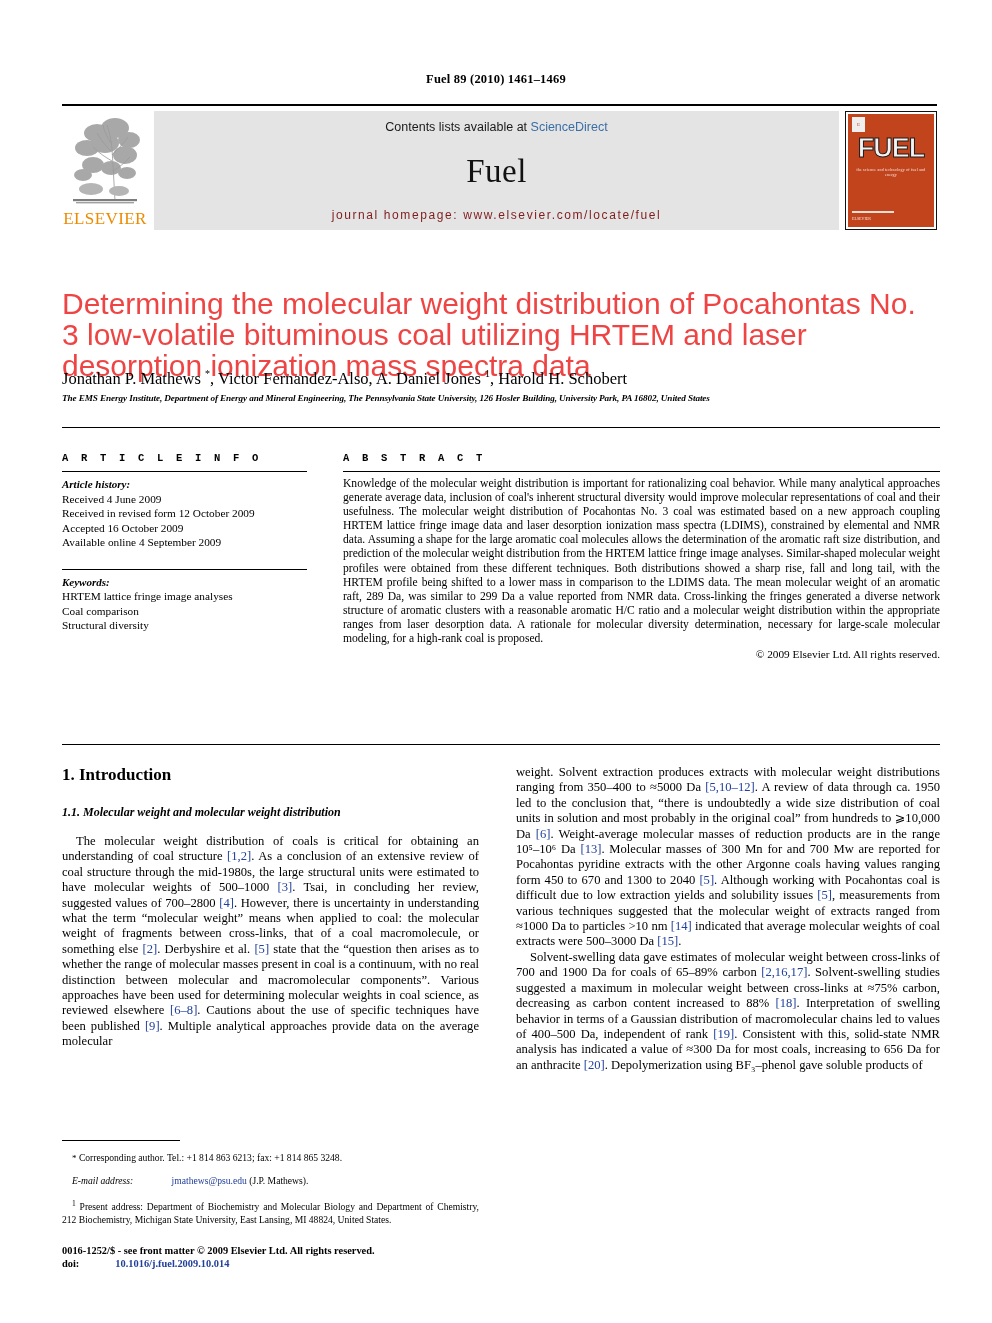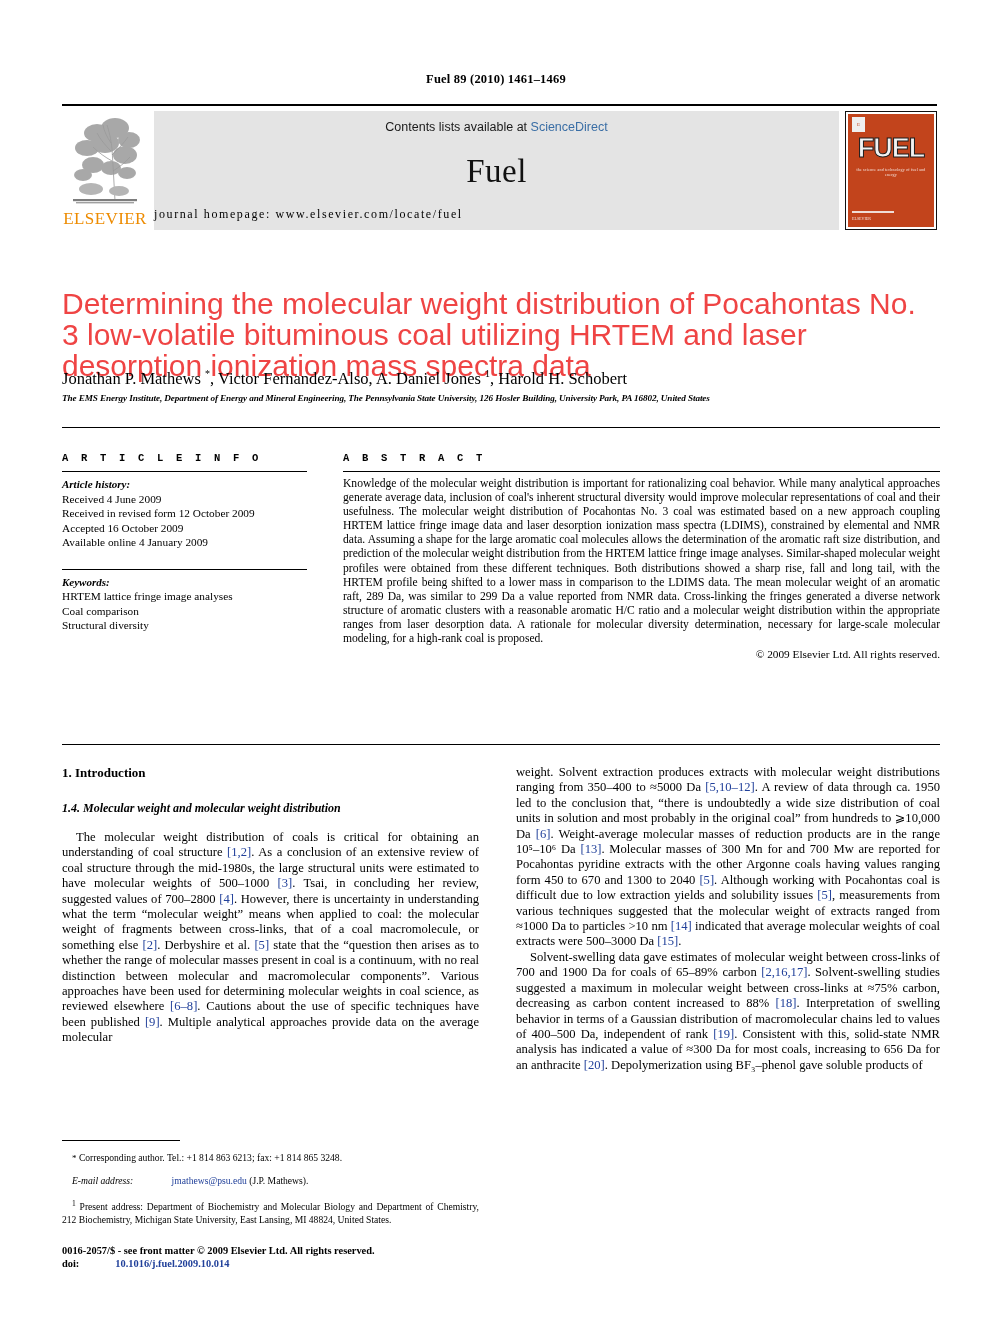--- a/index.html
+++ b/index.html
@@ -96,24 +96,25 @@
     top: 42px; left: 0; width: 100%;
     text-align: center;
     font-family: "Liberation Serif", serif;
     font-size: 33px;
     color: #111;
     letter-spacing: 0.5px;
   }
   .homepage-line {
     position: absolute;
     bottom: 8px; left: 0; width: 100%;
-    font-family: Liberation Serif, serif;
+    text-align: center;
+    font-family: Liberation Sans, sans-serif;
     font-size: 12px;
     letter-spacing: 1.6px;
-    color: #000000;
+    color: #7f1d1d;
   }
   .fuel-cover {
     width: 92px;
     flex: 0 0 92px;
     margin-left: 6px;
     background: #ffffff;
     position: relative;
     border: 1px solid #111;
     box-sizing: border-box;
   }
@@ -267,21 +268,21 @@
     left: 62px; top: 765px;
     width: 417px;
   }
   .col-right {
     position: absolute;
     left: 516px; top: 765px;
     width: 424px;
   }
   h2.num-head {
     font-family: "Liberation Serif", serif;
-    font-size: 13px;
+    font-size: 17px;
     font-weight: bold;
     margin: 0 0 20px 0;
   }
   h3.sub-head {
     font-family: "Liberation Serif", serif;
     font-size: 12px;
     font-weight: bold;
     font-style: italic;
     margin: 0 0 14px 0;
   }
@@ -398,41 +399,41 @@
 
   <div class="block-rule-top"></div>
 
   <div class="info-col">
     <div class="sec-head">A R T I C L E   I N F O</div>
     <div class="thin-rule"></div>
     <p class="info-sub">Article history:</p>
     <p class="info-line">Received 4 June 2009</p>
     <p class="info-line">Received in revised form 12 October 2009</p>
     <p class="info-line">Accepted 16 October 2009</p>
-    <p class="info-line">Available online 4 January 2009</p>
+    <p class="info-line">Available online 4 September 2009</p>
     <div class="info-gap"></div>
     <div class="thin-rule"></div>
     <p class="info-sub">Keywords:</p>
     <p class="info-line">HRTEM lattice fringe image analyses</p>
     <p class="info-line">Coal comparison</p>
     <p class="info-line">Structural diversity</p>
   </div>
 
   <div class="abs-col">
     <div class="sec-head">A B S T R A C T</div>
     <div class="thin-rule"></div>
     <p class="abs-text">Knowledge of the molecular weight distribution is important for rationalizing coal behavior. While many analytical approaches generate average data, inclusion of coal's inherent structural diversity would improve molecular representations of coal and their usefulness. The molecular weight distribution of Pocahontas No. 3 coal was estimated based on a new approach coupling HRTEM lattice fringe image data and laser desorption ionization mass spectra (LDIMS), constrained by elemental and NMR data. Assuming a shape for the large aromatic coal molecules allows the determination of the aromatic raft size distribution, and prediction of the molecular weight distribution from the HRTEM lattice fringe image analyses. Similar-shaped molecular weight profiles were obtained from these different techniques. Both distributions showed a sharp rise, fall and long tail, with the HRTEM profile being shifted to a lower mass in comparison to the LDIMS data. The mean molecular weight of an aromatic raft, 289 Da, was similar to 299 Da a value reported from NMR data. Cross-linking the fringes generated a diverse network structure of aromatic clusters with a reasonable aromatic H/C ratio and a molecular weight distribution within the appropriate ranges from laser desorption data. A rationale for molecular diversity determination, necessary for large-scale molecular modeling, for a high-rank coal is proposed.</p>
     <p class="abs-copy">© 2009 Elsevier Ltd. All rights reserved.</p>
   </div>
 
   <div class="body-rule"></div>
 
   <div class="col-left">
     <h2 class="num-head">1. Introduction</h2>
-    <h3 class="sub-head">1.4. Molecular weight and molecular weight distribution</h3>
+    <h3 class="sub-head">1.1. Molecular weight and molecular weight distribution</h3>
     <p class="para">The molecular weight distribution of coals is critical for obtaining an understanding of coal structure <span class="ref">[1,2]</span>. As a conclusion of an extensive review of coal structure through the mid-1980s, the large structural units were estimated to have molecular weights of 500–1000 <span class="ref">[3]</span>. Tsai, in concluding her review, suggested values of 700–2800 <span class="ref">[4]</span>. However, there is uncertainty in understanding what the term “molecular weight” means when applied to coal: the molecular weight of fragments between cross-links, that of a coal macromolecule, or something else <span class="ref">[2]</span>. Derbyshire et al. <span class="ref">[5]</span> state that the “question then arises as to whether the range of molecular masses present in coal is a continuum, with no real distinction between molecular and macromolecular components”. Various approaches have been used for determining molecular weights in coal science, as reviewed elsewhere <span class="ref">[6–8]</span>. Cautions about the use of specific techniques have been published <span class="ref">[9]</span>. Multiple analytical approaches provide data on the average molecular</p>
   </div>
 
   <div class="col-right">
     <p class="para cont">weight. Solvent extraction produces extracts with molecular weight distributions ranging from 350–400 to ≈5000 Da <span class="ref">[5,10–12]</span>. A review of data through ca. 1950 led to the conclusion that, “there is undoubtedly a wide size distribution of coal units in solution and most probably in the original coal” from hundreds to ⩾10,000 Da <span class="ref">[6]</span>. Weight-average molecular masses of reduction products are in the range 10⁵–10⁶ Da <span class="ref">[13]</span>. Molecular masses of 300 Mn for and 700 Mw are reported for Pocahontas pyridine extracts with the other Argonne coals having values ranging form 450 to 670 and 1300 to 2040 <span class="ref">[5]</span>. Although working with Pocahontas coal is difficult due to low extraction yields and solubility issues <span class="ref">[5]</span>, measurements from various techniques suggested that the molecular weight of extracts ranged from ≈1000 Da to particles &gt;10 nm <span class="ref">[14]</span> indicated that average molecular weights of coal extracts were 500–3000 Da <span class="ref">[15]</span>.</p>
     <p class="para">Solvent-swelling data gave estimates of molecular weight between cross-links of 700 and 1900 Da for coals of 65–89% carbon <span class="ref">[2,16,17]</span>. Solvent-swelling studies suggested a maximum in molecular weight between cross-links at ≈75% carbon, decreasing as carbon content increased to 88% <span class="ref">[18]</span>. Interpretation of swelling behavior in terms of a Gaussian distribution of macromolecular chains led to values of 400–500 Da, independent of rank <span class="ref">[19]</span>. Consistent with this, solid-state NMR analysis has indicated a value of ≈300 Da for most coals, increasing to 656 Da for an anthracite <span class="ref">[20]</span>. Depolymerization using BF₃–phenol gave soluble products of</p>
   </div>
 
   <div class="footnote-area">
     <div class="footnote-rule"></div>
@@ -445,19 +446,19 @@
       <span class="lnk">jmathews@psu.edu</span>
       <span>(J.P. Mathews).</span>
     </p>
     <p class="fn fn-indent">
       <span class="mark"><sup>1</sup></span>
       <span>Present address: Department of Biochemistry and Molecular Biology and Department of Chemistry, 212 Biochemistry, Michigan State University, East Lansing, MI 48824, United States.</span>
     </p>
   </div>
 
   <div class="issn-block">
-    <div>0016-2057/$ - see front matter © 2009 Elsevier Ltd. All rights reserved.</div>
+    <div>0016-1252/$ - see front matter © 2009 Elsevier Ltd. All rights reserved.</div>
     <div>
       <span>doi:</span><span class="lnk">10.1016/j.fuel.2009.10.014</span>
     </div>
   </div>
 
 </div>
 
 </body></html>

